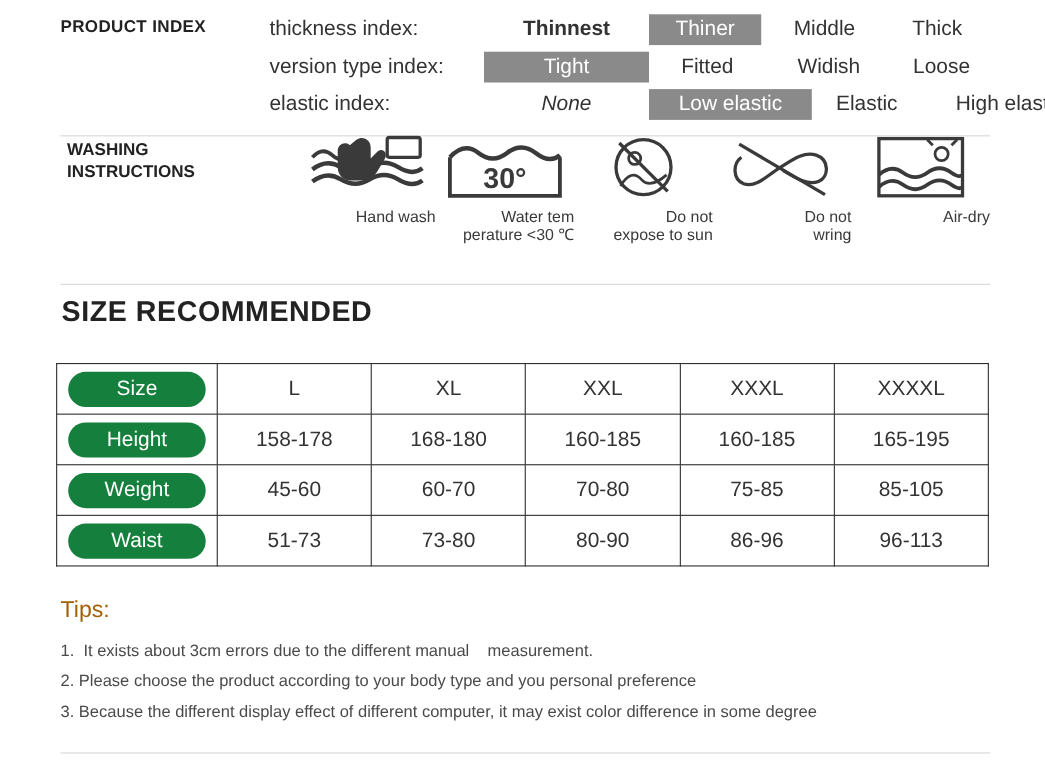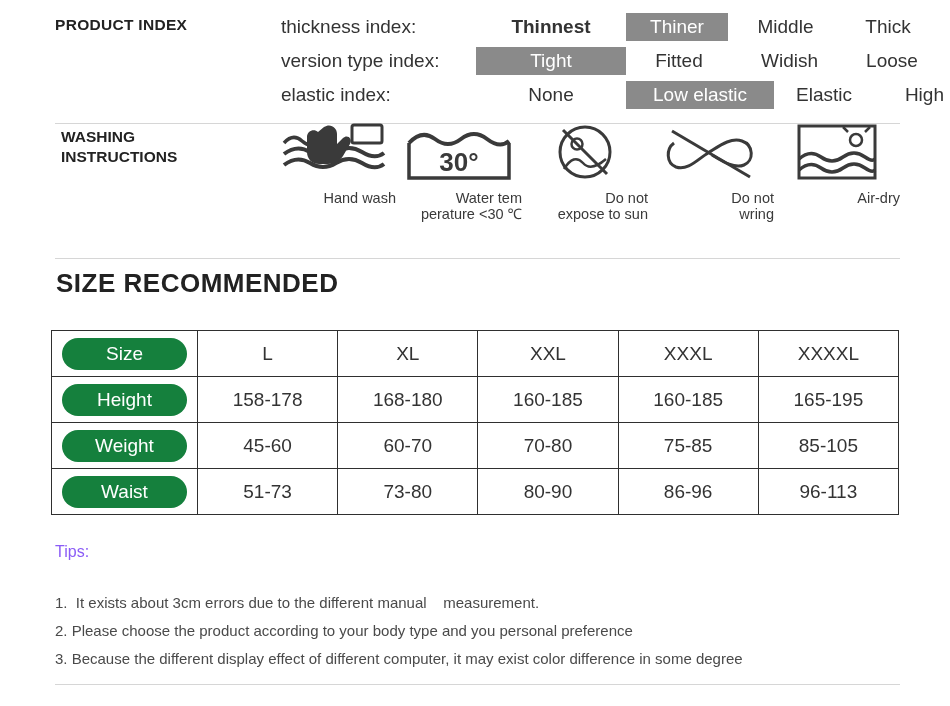--- a/index.html
+++ b/index.html
@@ -17,21 +17,20 @@
     overflow: hidden;
   }
 
   
   .product-index {
     position: absolute;
     left: 55px; top: 10px;
     width: 845px;
     display: flex;
     align-items: flex-start;
-    gap: 36px;
   }
   .pi-title {
     font-size: 15.5px;
     font-weight: bold;
     letter-spacing: .3px;
     color: #222;
     padding-top: 6px;
     width: 190px;
     flex: 0 0 190px;
   }
@@ -65,21 +64,21 @@
     padding: 3px 11px;
   }
   .row-thickness .pi-opt:nth-child(1) { width: 150px; font-weight: bold; }
   .row-thickness .pi-opt:nth-child(2) { width: 102px; }
   .row-thickness .pi-opt:nth-child(3) { width: 115px; }
   .row-thickness .pi-opt:nth-child(4) { width: 90px; }
   .row-version .pi-opt:nth-child(1) { width: 150px; }
   .row-version .pi-opt:nth-child(2) { width: 106px; }
   .row-version .pi-opt:nth-child(3) { width: 115px; }
   .row-version .pi-opt:nth-child(4) { width: 90px; }
-  .row-elastic .pi-opt:nth-child(1) { width: 150px; }
+  .row-elastic .pi-opt:nth-child(1) { width: 150px; font-style: italic; }
   .row-elastic .pi-opt:nth-child(2) { width: 148px; }
   .row-elastic .pi-opt:nth-child(3) { width: 100px; }
   .row-elastic .pi-opt:nth-child(4) { width: 160px; }
 
   .hr {
     position: absolute;
     left: 55px;
     width: 845px;
     height: 1px;
     background: #d6d6d6;
@@ -167,23 +166,23 @@
     text-align: center;
   }
 
   
   .tips {
     position: absolute;
     left: 55px; top: 543px;
     width: 850px;
   }
   .tips-title {
-    font-size: 16px;
-    color: #8b5cf6;
-    margin-bottom: 28px;
+    font-size: 21px;
+    color: #a16207;
+    margin-bottom: 11px;
   }
   .tip-line {
     font-size: 15px;
     color: #4a4a4a;
     line-height: 28px;
     white-space: pre;
   }
 </style>
 </head>
 <body>

